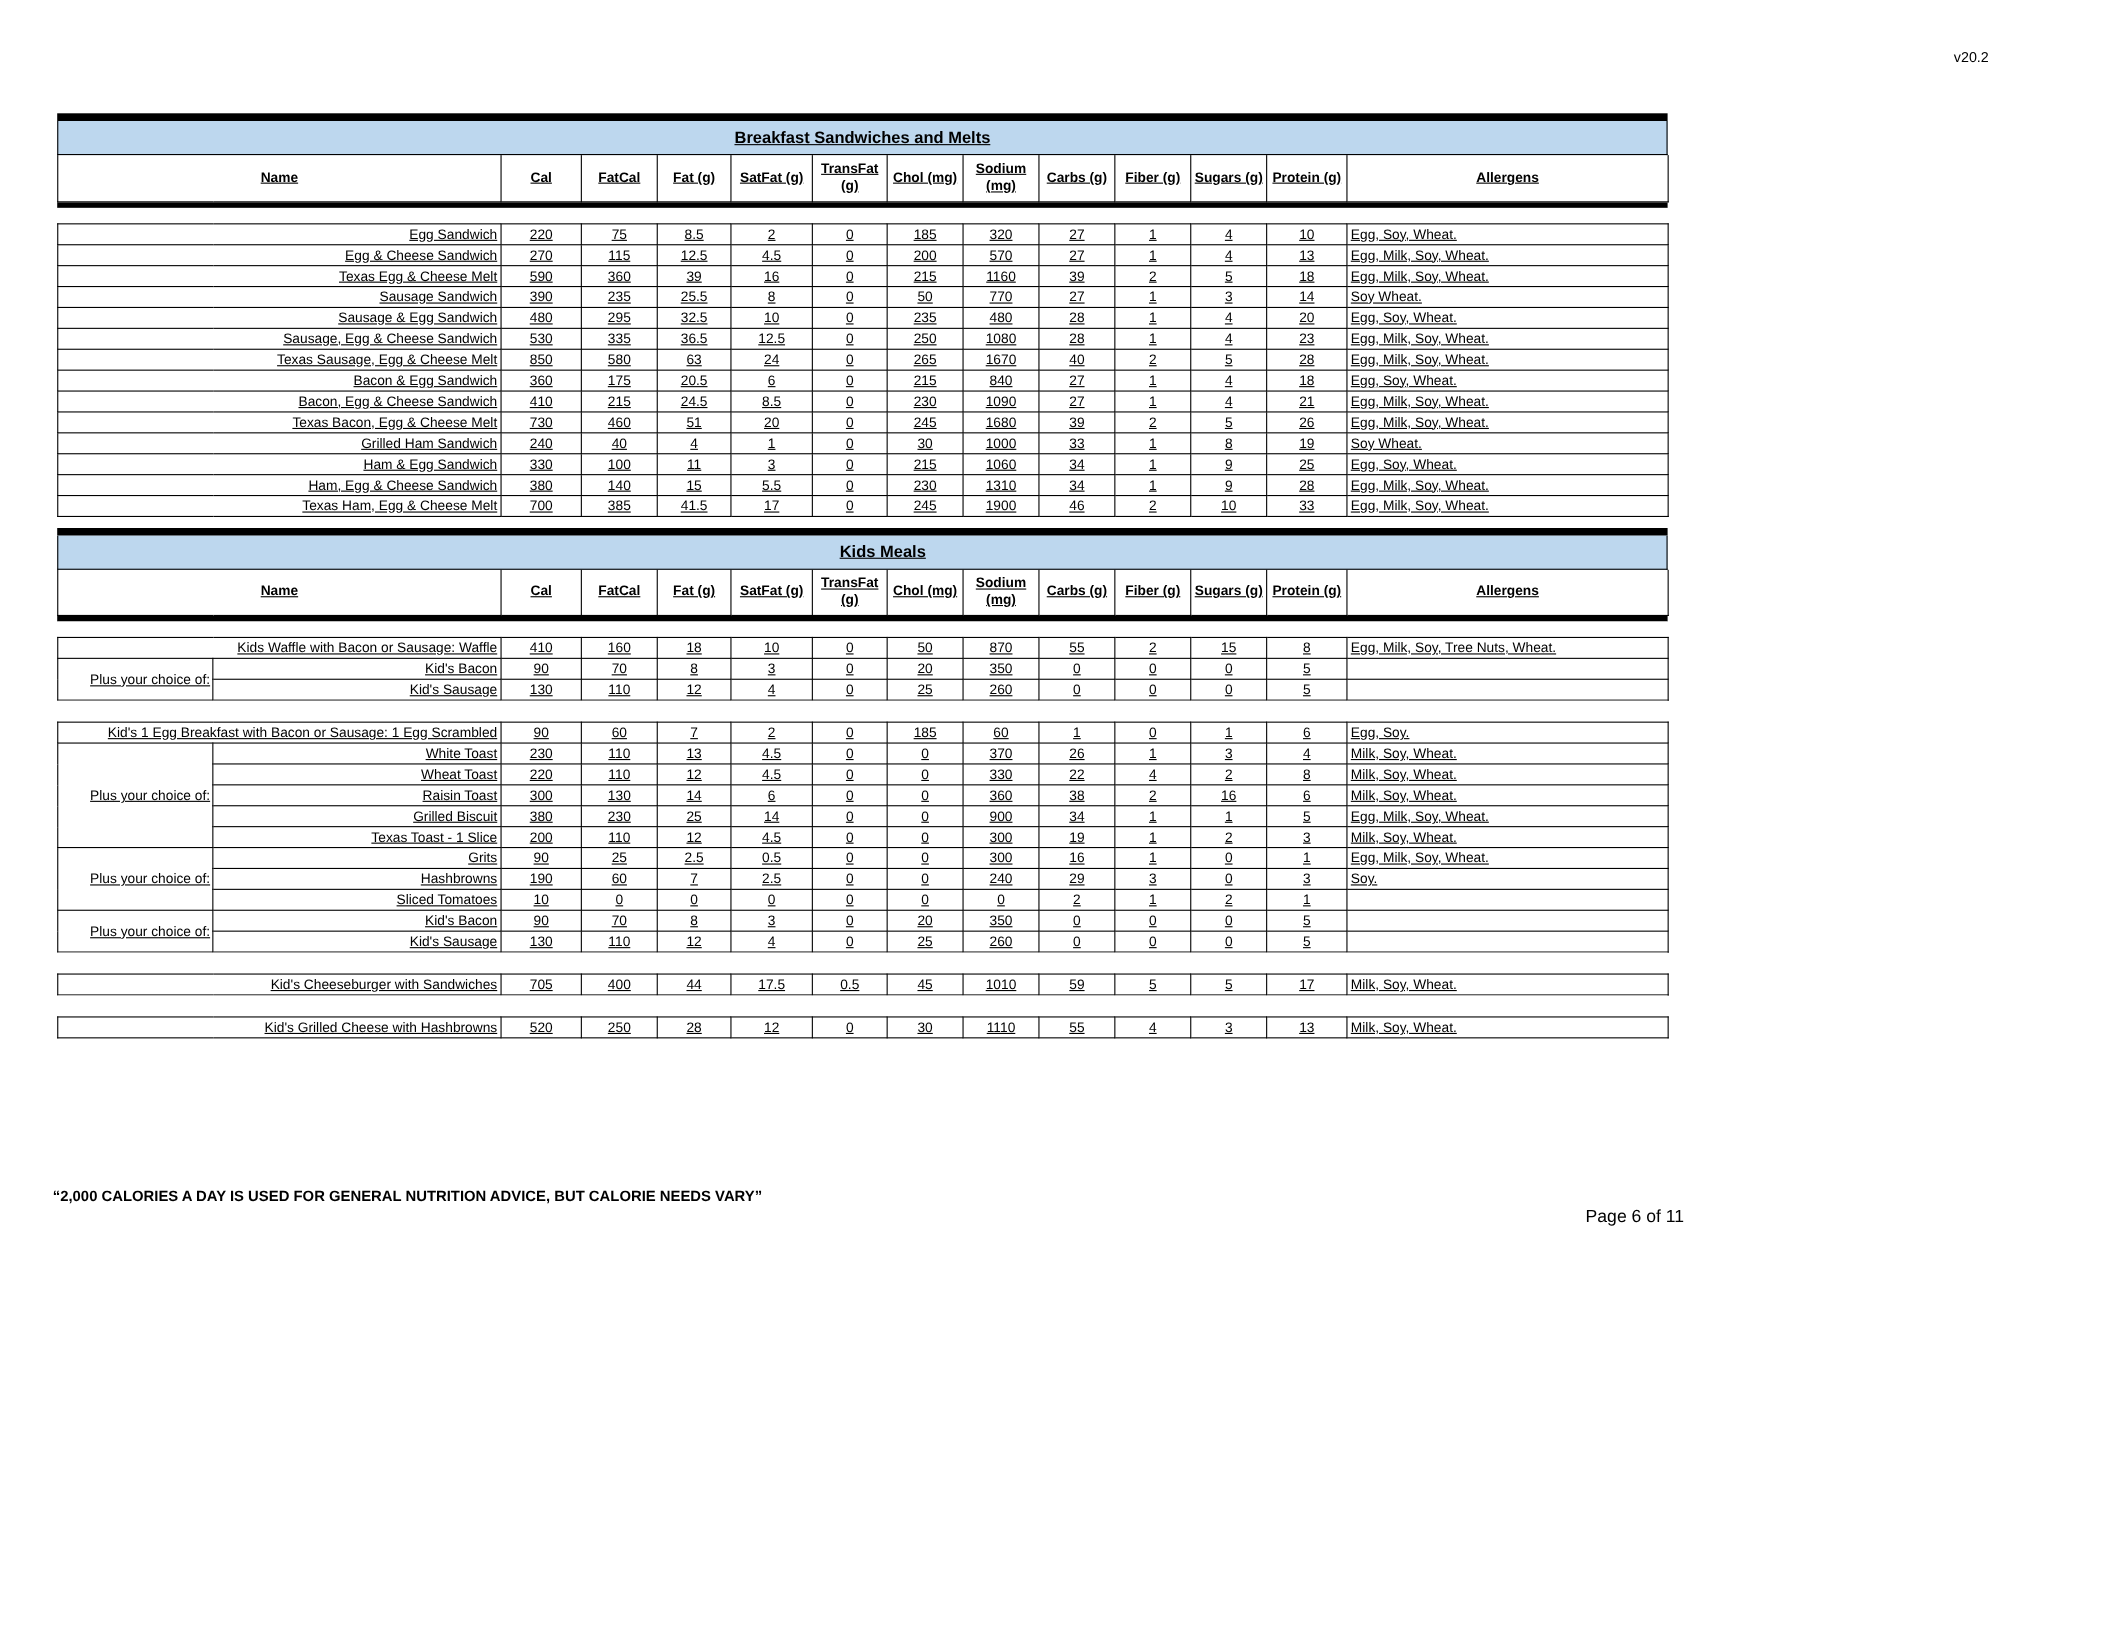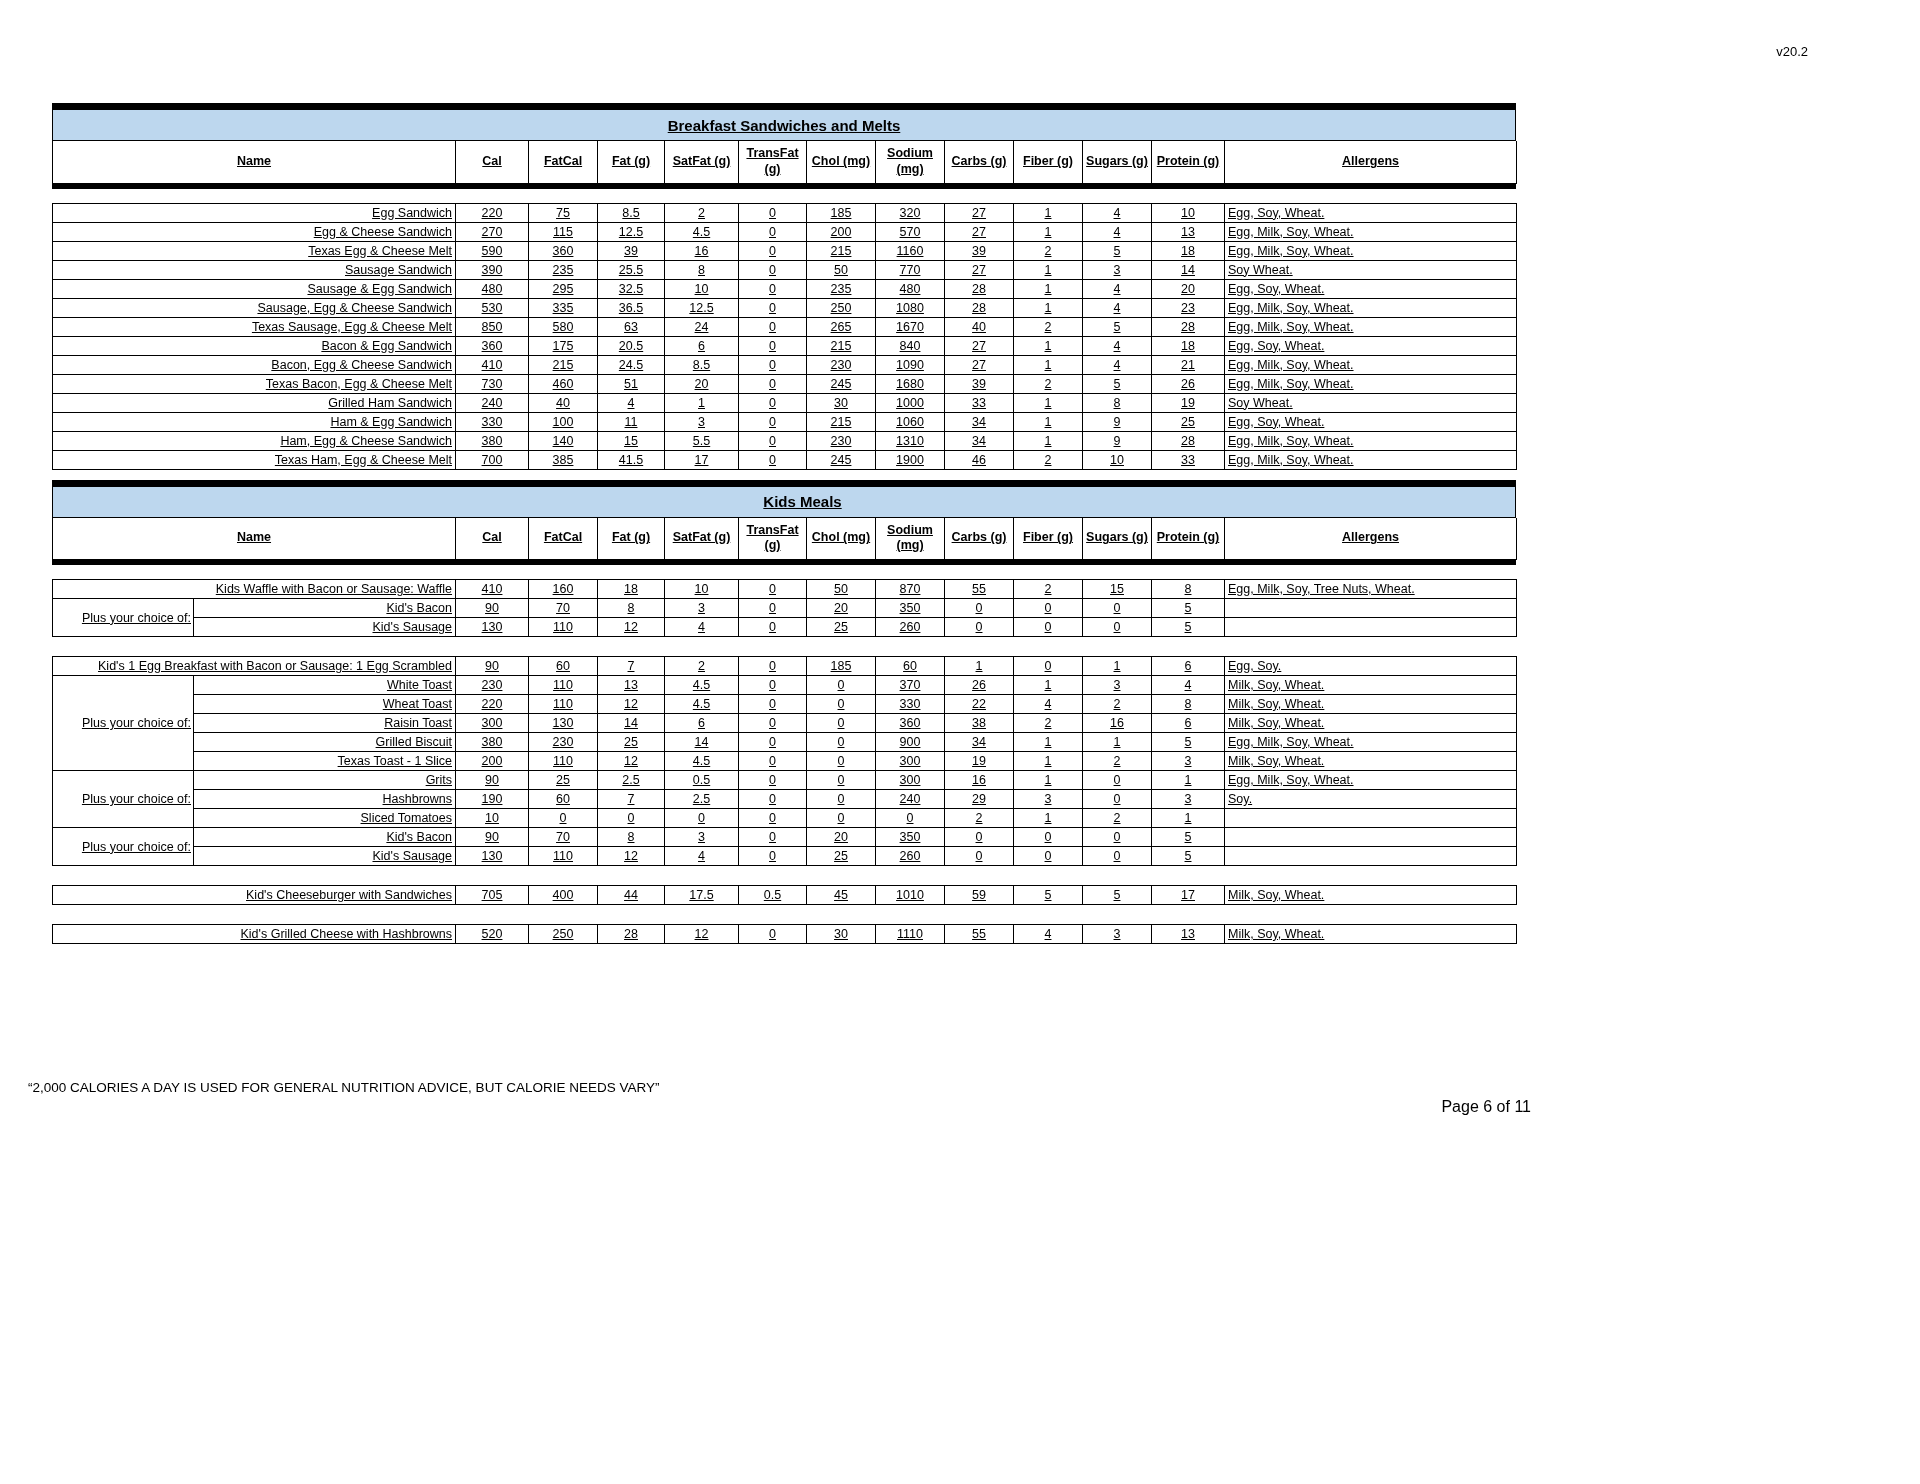--- a/index.html
+++ b/index.html
@@ -67,23 +67,24 @@
     white-space: nowrap;
   }
   td.name { text-align: right; }
   td.num { text-align: center; }
   td.allerg { text-align: left; }
   td.group { text-align: right; padding-right: 2px; }
   .gap { height: 14px; background: #fff; }
   .kids-gap { height: 19px; background: #fff; }
   .footer-note {
     position: absolute;
-    left: 28px;
+    left: 48px;
     top: 1080px;
     font-size: 13.5px;
+    font-weight: bold;
   }
   .page-number {
     position: absolute;
     top: 1098px;
     right: 389px;
     font-size: 16px;
   }
 </style>
 </head>
 <body>

